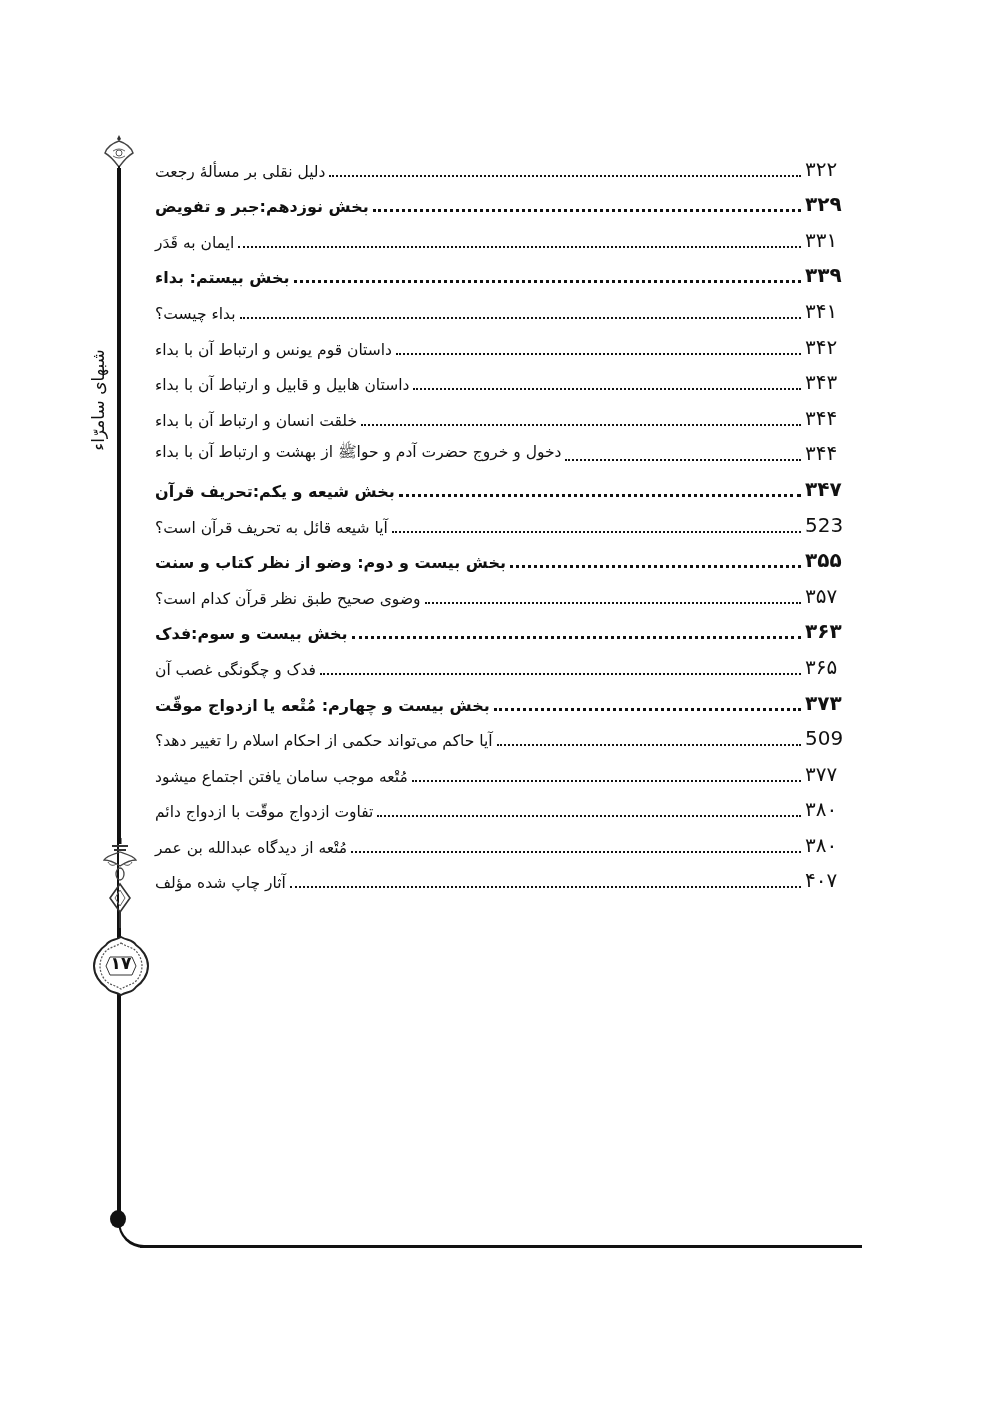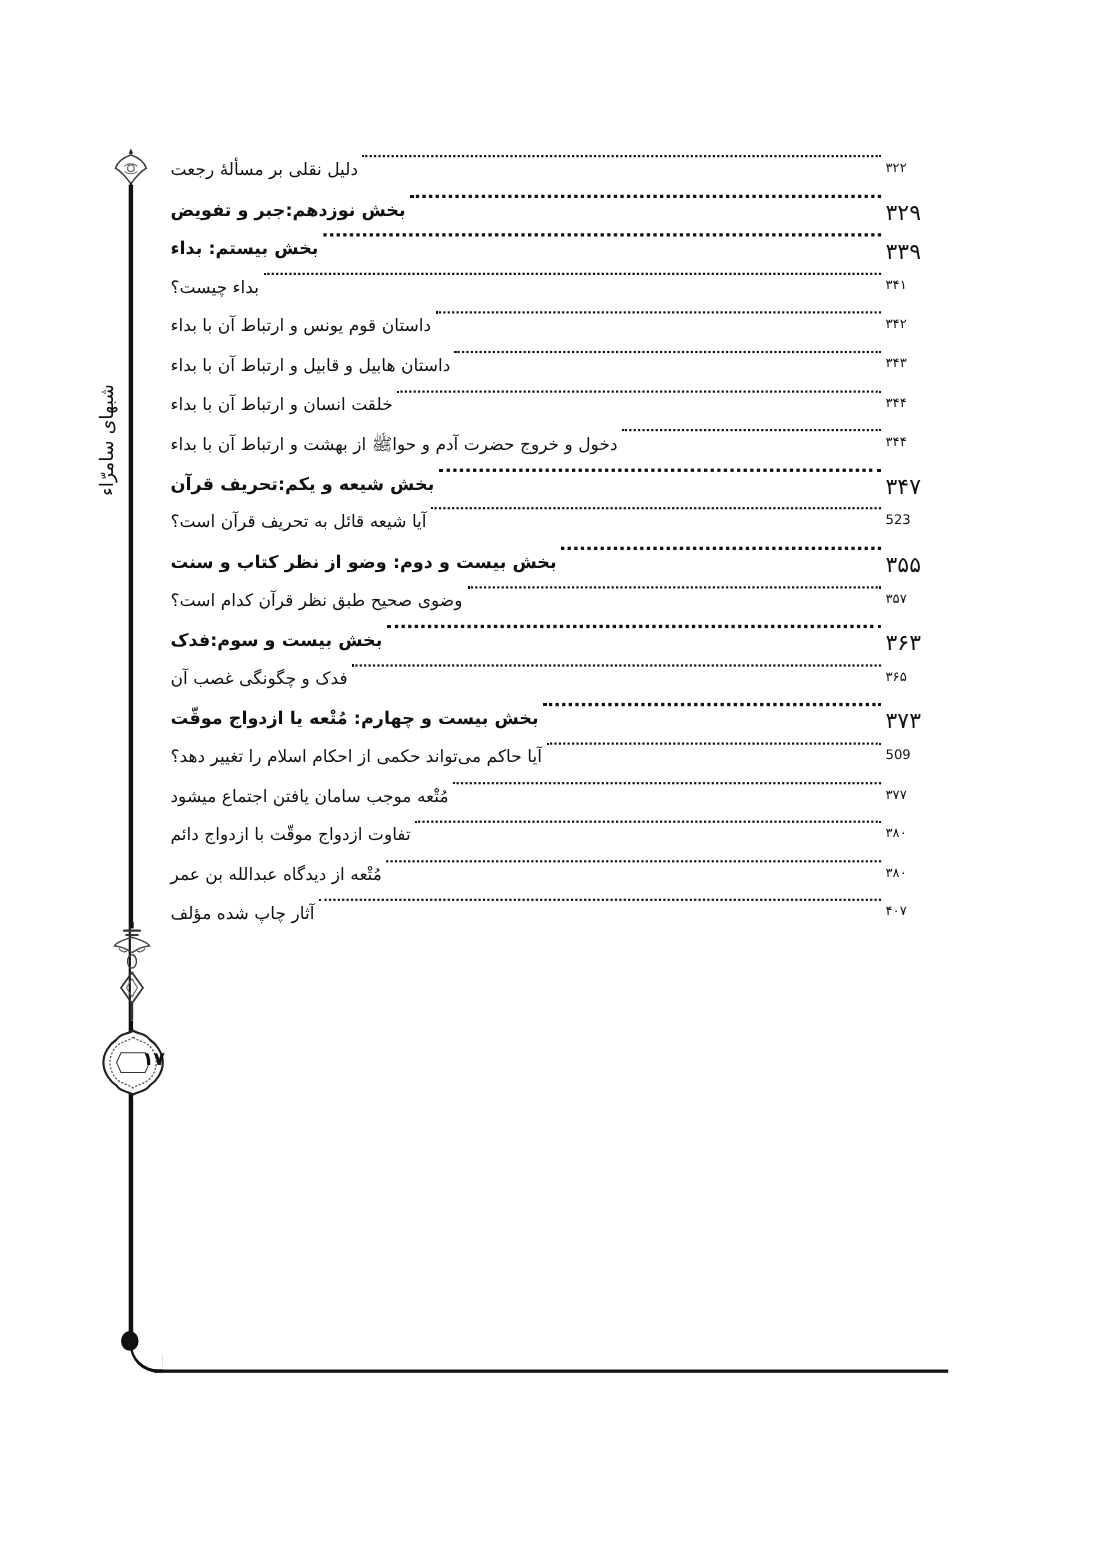--- a/index.html
+++ b/index.html
@@ -57,21 +57,21 @@
       left: 92px;
       top: 935px;
       width: 58px;
       height: 62px;
     }
     .page-badge-num {
       position: absolute;
       left: 92px;
       top: 953px;
       width: 58px;
-      text-align: right;
+      text-align: center;
       font-family: "DejaVu Sans", sans-serif;
       font-weight: bold;
       font-size: 17px;
       color: #111;
       direction: rtl;
     }
     .running-title {
       position: absolute;
       left: 78px;
       top: 315px;
@@ -122,21 +122,21 @@
     
     .toc {
       position: absolute;
       left: 155px;
       top: 145px;
       width: 690px;
     }
     .toc-row {
       display: flex;
       flex-direction: row-reverse;
-      align-items: flex-start;
+      align-items: flex-end;
       height: 35.6px;
       direction: rtl;
     }
     .toc-title {
       white-space: nowrap;
       direction: rtl;
       font-family: "DejaVu Sans", sans-serif;
       font-size: 15.5px;
       color: #111;
       order: 0;
@@ -145,32 +145,32 @@
       flex: 1;
       border-bottom: 2.5px dotted #111;
       margin: 0 4px;
       position: relative;
       top: -4px;
       height: 0;
     }
     .toc-page {
       white-space: nowrap;
       font-family: "DejaVu Sans", sans-serif;
-      font-size: 12px;
+      font-size: 20px;
       color: #111;
       direction: rtl;
       min-width: 40px;
       text-align: left;
     }
     .toc-row.heading .toc-title {
       font-weight: bold;
       font-size: 16px;
     }
     .toc-row.heading .toc-page {
-      font-weight: normal;
+      font-weight: bold;
       font-size: 20px;
     }
     .toc-row.heading .toc-leader {
       border-bottom-width: 3px;
     }
     
   </style>
 </head>
 <body>
 
@@ -220,20 +220,25 @@
       <div class="toc-row">
         <span class="toc-title">دلیل نقلی بر مسألۀ رجعت</span>
         <span class="toc-leader"></span>
         <span class="toc-page">۳۲۲</span>
       </div>
       <div class="toc-row heading">
         <span class="toc-title">بخش نوزدهم:جبر و تفویض</span>
         <span class="toc-leader"></span>
         <span class="toc-page">۳۲۹</span>
       </div>
+      <div class="toc-row">
+        <span class="toc-title">ایمان به قَدَر</span>
+        <span class="toc-leader"></span>
+        <span class="toc-page">۳۳۱</span>
+      </div>
       <div class="toc-row heading">
         <span class="toc-title">بخش بیستم: بداء</span>
         <span class="toc-leader"></span>
         <span class="toc-page">۳۳۹</span>
       </div>
       <div class="toc-row">
         <span class="toc-title">بداء چیست؟</span>
         <span class="toc-leader"></span>
         <span class="toc-page">۳۴۱</span>
       </div>

